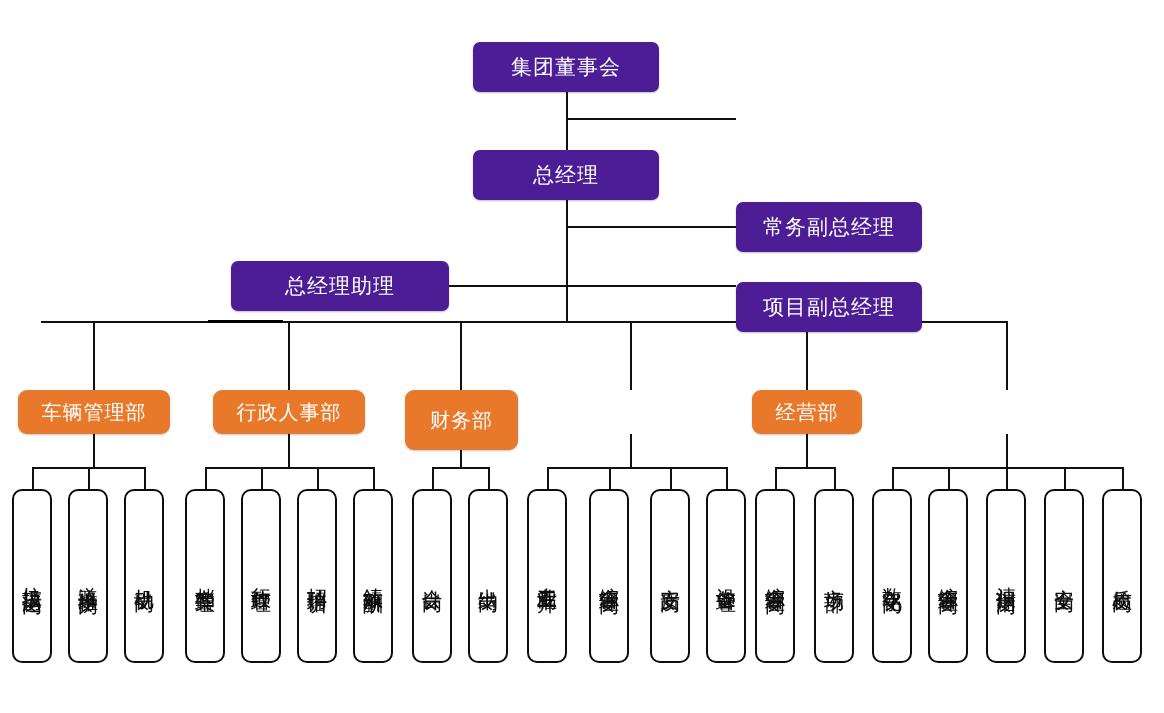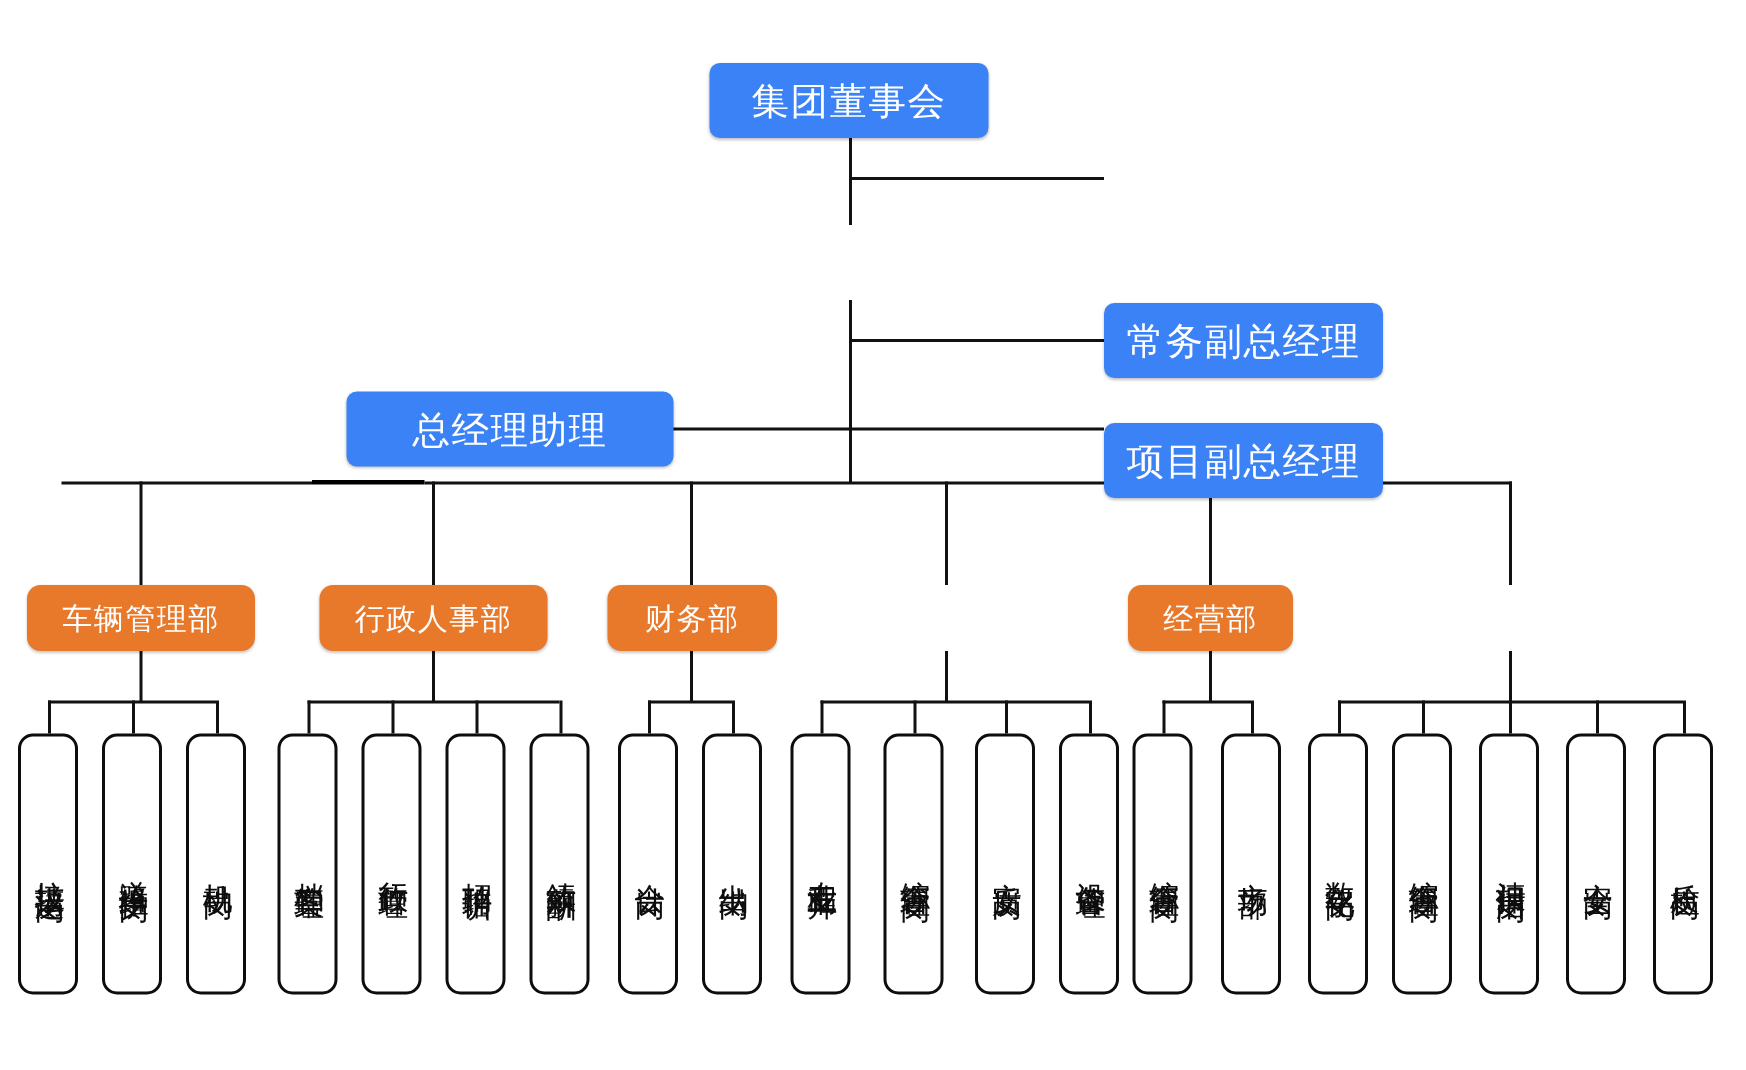--- a/index.html
+++ b/index.html
@@ -26,27 +26,27 @@
   .ln.v { width: 2px; }
   .ln.thin { background: #111111; }
   .ln.h.thin { height: 1.6px; }
   .ln.v.thin { width: 1.6px; }
   .ln.bold { background: #000000; }
   .ln.h.bold { height: 3px; }
 
   
   .blue-box {
     position: absolute;
-    background: #3b82f6;
+    background: #4c1d95;
     border-radius: 7px;
     color: #ffffff;
     display: flex;
     align-items: center;
     justify-content: center;
-    font-size: 25px;
+    font-size: 21px;
     letter-spacing: 1px;
     white-space: nowrap;
     box-shadow: 0 1px 2px rgba(0,0,0,0.25);
   }
 
   
   .orange-box {
     position: absolute;
     background: #e8792b;
     border-radius: 9px;
@@ -142,27 +142,28 @@
     <div class="ln v thin" style="left:1006px; top:434px; height:34px;"></div>
     <div class="ln h thin" style="left:892px;  top:467px; width:230px;"></div>
     <div class="ln v thin" style="left:892px;  top:467px; height:22px;"></div>
     <div class="ln v thin" style="left:948px;  top:467px; height:22px;"></div>
     <div class="ln v thin" style="left:1006px; top:467px; height:22px;"></div>
     <div class="ln v thin" style="left:1064px; top:467px; height:22px;"></div>
     <div class="ln v thin" style="left:1122px; top:467px; height:22px;"></div>
   </div>
 
   <div class="blue-box" style="left:473px; top:42px;  width:186px; height:50px;">集团董事会</div>
+  <div class="blue-box" style="left:473px; top:150px; width:186px; height:50px;">总经理</div>
   <div class="blue-box" style="left:736px; top:202px; width:186px; height:50px;">常务副总经理</div>
   <div class="blue-box" style="left:231px; top:261px; width:218px; height:50px;">总经理助理</div>
   <div class="blue-box" style="left:736px; top:261px; width:186px; height:50px;margin-top:21px;">项目副总经理</div>
 
   <div class="orange-box" style="left:18px;  top:390px; width:152px; height:44px;">车辆管理部</div>
   <div class="orange-box" style="left:213px; top:390px; width:152px; height:44px;">行政人事部</div>
-  <div class="orange-box" style="left:405px; top:390px; width:113px; height:44px;text-align:center;">财务部</div>
+  <div class="orange-box" style="left:405px; top:390px; width:113px; height:60px;text-align:center;">财务部</div>
   <div class="orange-box" style="left:752px; top:390px; width:110px; height:44px;">经营部</div>
 
   <div class="leaf-box" style="left:12px;   top:489px; width:40px; height:174px;">垃圾清运岗</div>
   <div class="leaf-box" style="left:68px;   top:489px; width:40px; height:174px;">道路维护岗</div>
   <div class="leaf-box" style="left:124px;  top:489px; width:40px; height:174px;">机动岗</div>
   <div class="leaf-box" style="left:185px;  top:489px; width:40px; height:174px;">档案管理</div>
   <div class="leaf-box" style="left:241px;  top:489px; width:40px; height:174px;">行政管理</div>
   <div class="leaf-box" style="left:297px;  top:489px; width:40px; height:174px;">招聘培训</div>
   <div class="leaf-box" style="left:353px;  top:489px; width:40px; height:174px;">绩效薪酬</div>
   <div class="leaf-box" style="left:412px;  top:489px; width:40px; height:174px;">会计岗</div>

